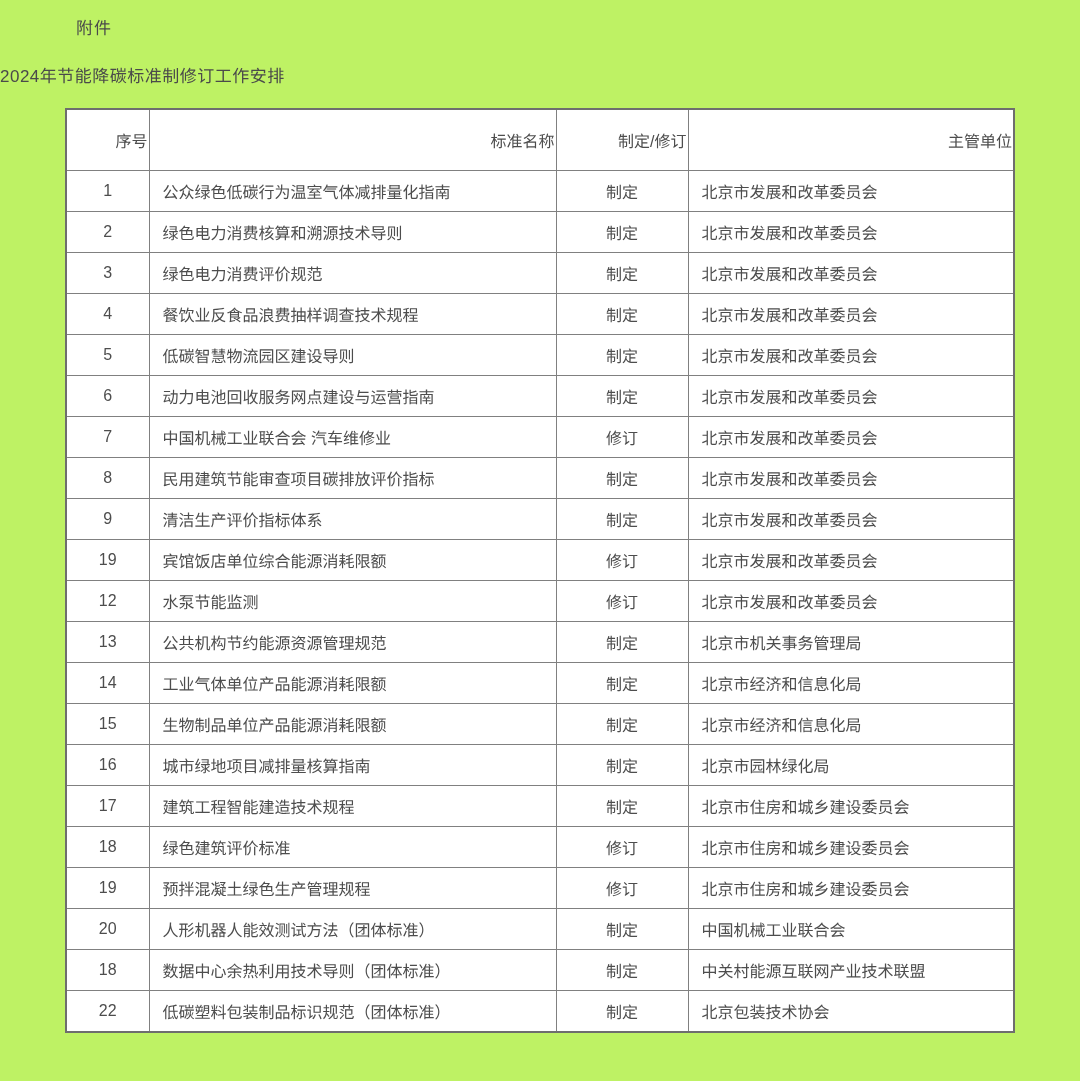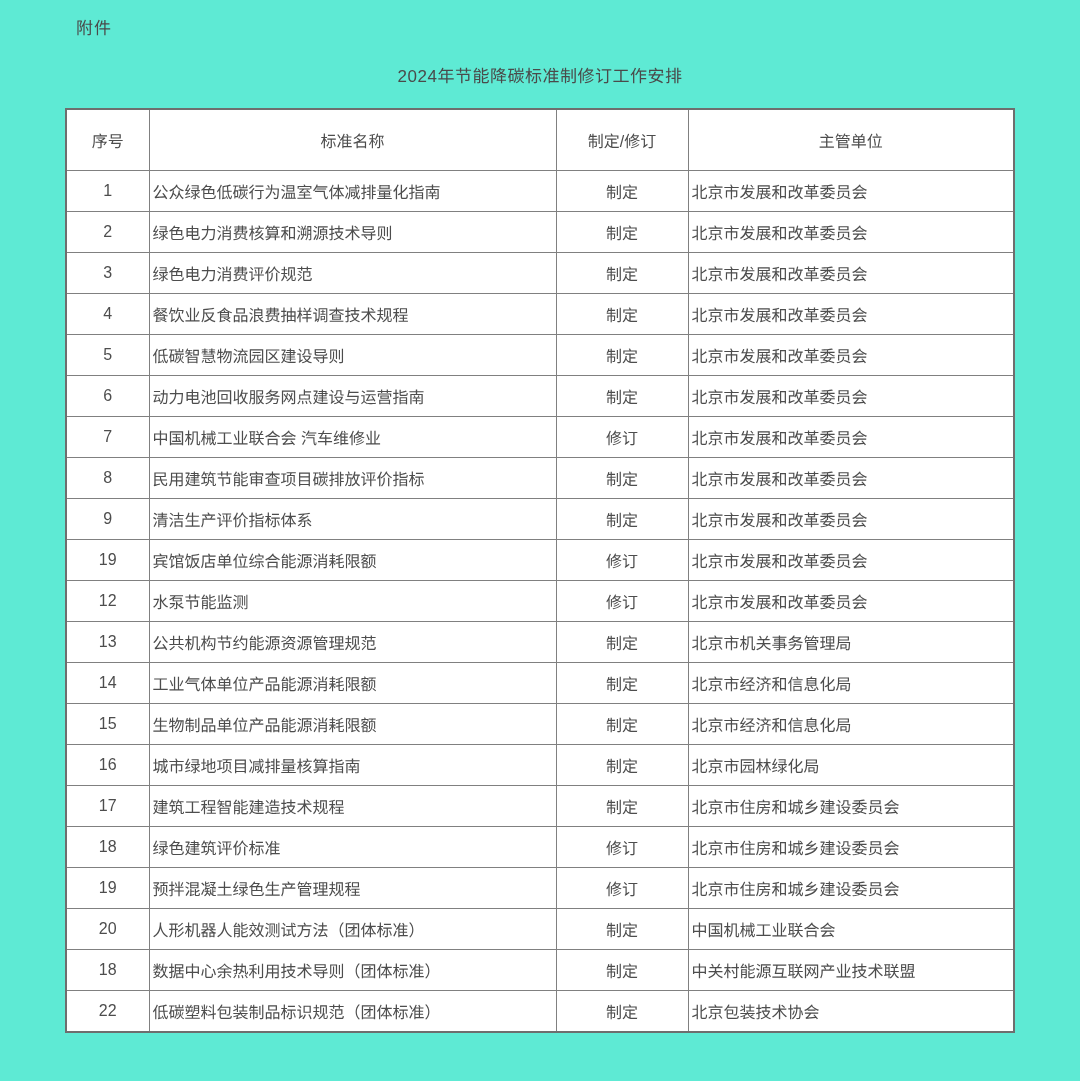--- a/index.html
+++ b/index.html
@@ -5,38 +5,37 @@
   html, body {
     margin: 0;
     padding: 0;
     background: #ffffff;
     font-family: "Liberation Sans", sans-serif;
   }
   .page {
     position: relative;
     width: 1080px;
     height: 1081px;
-    background: #5eead4;
+    background: #bef264;
     overflow: hidden;
     color: #4d4d4d;
   }
   .attachment {
     position: absolute;
     left: 76px;
     top: 14px;
     font-size: 17px;
     letter-spacing: 1px;
     color: #4a4a4a;
   }
   .doc-title {
     position: absolute;
     left: 0;
     top: 62px;
     width: 1080px;
-    text-align: center;
     font-size: 17px;
     color: #4a4a4a;
     letter-spacing: 0.5px;
   }
   table.standards {
     position: absolute;
     left: 65px;
     top: 108px;
     width: 948px;
     border-collapse: collapse;
@@ -48,34 +47,34 @@
   table.standards th,
   table.standards td {
     border: 1px solid #808080;
     font-weight: normal;
     background: #ffffff;
     overflow: hidden;
     white-space: nowrap;
   }
   table.standards thead th {
     height: 58px;
-    text-align: center;
+    text-align: right;
     vertical-align: middle;
     font-size: 16px;
   }
   table.standards tbody td {
     height: 38px;
     vertical-align: middle;
   }
   col.c-no   { width: 83px;  }
   col.c-name { width: 407px; }
   col.c-type { width: 132px; }
   col.c-unit { width: 326px; }
   td.cell-no, td.cell-type { text-align: center; }
-  td.cell-name, td.cell-unit { text-align: left; padding-left: 3px; }
+  td.cell-name, td.cell-unit { text-align: left; padding-left: 13px; }
 </style>
 </head>
 <body>
 
 <div class="page">
 
   <div class="attachment">附件</div>
 
   <div class="doc-title">2024年节能降碳标准制修订工作安排</div>
 

